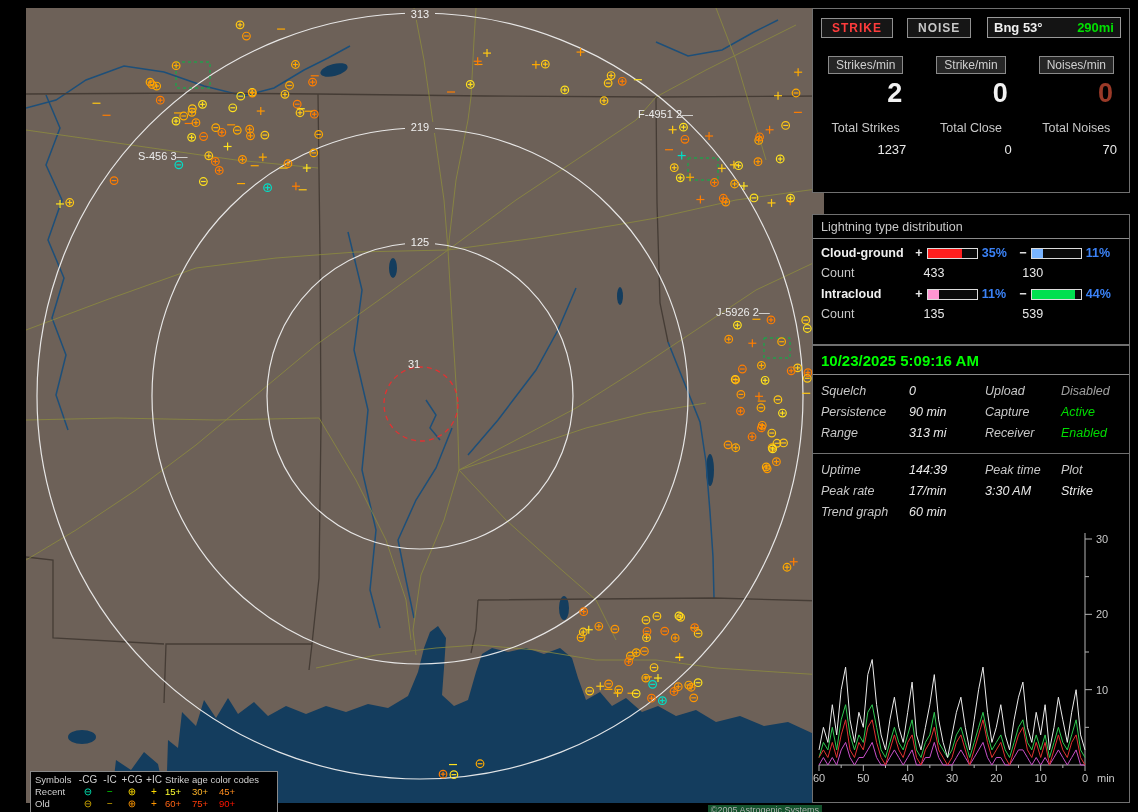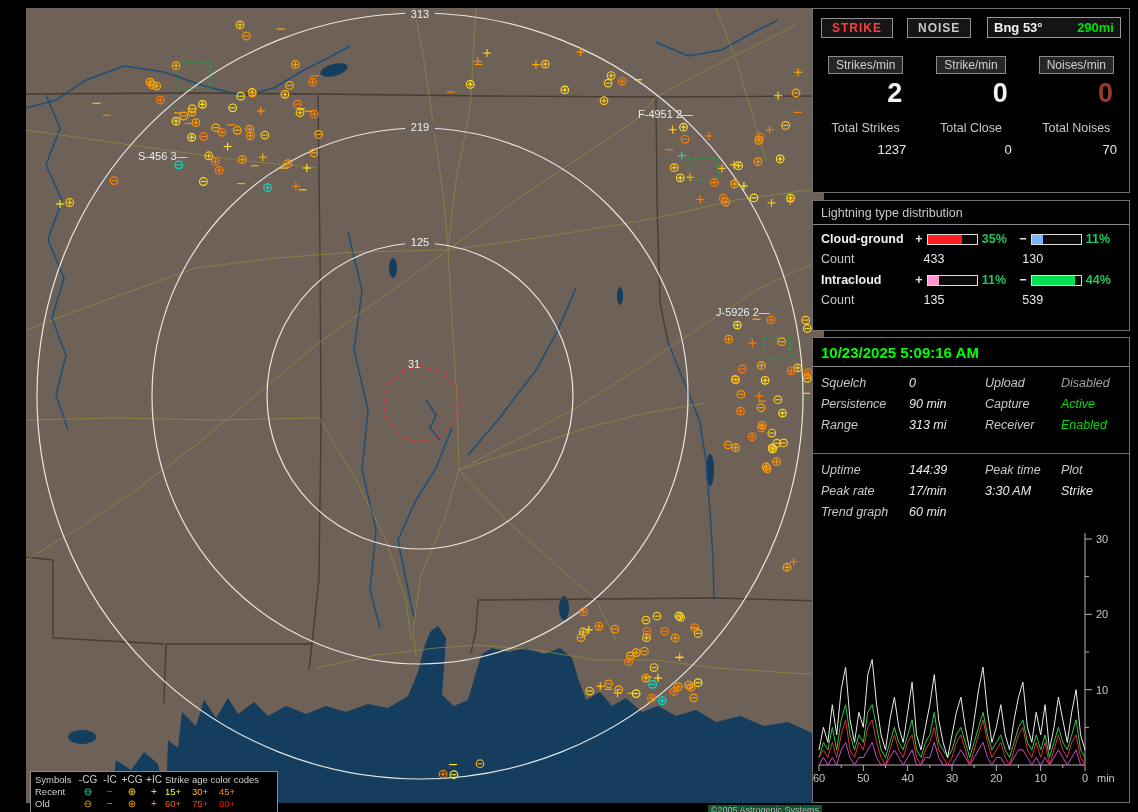--- a/index.html
+++ b/index.html
@@ -22,22 +22,22 @@
   .lg-age-head { flex:1; }
   .sym-r0 { color:#00e6b4; } .sym-r1 { color:#00dc00; } .sym-r2 { color:#ffdc00; } .sym-r3 { color:#ffdc00; }
   .sym-o0 { color:#d2aa00; } .sym-o1 { color:#d2aa00; } .sym-o2 { color:#ff9600; } .sym-o3 { color:#ff9600; }
   .a15 { color:#ffff32; } .a30 { color:#ffb428; } .a45 { color:#ff8c1e; }
   .a60 { color:#ff6414; } .a75 { color:#ff3c0a; } .a90 { color:#ff1400; }
 
   
   .panel-box { position:absolute; left:812px; width:318px; background:#000;
     border:1px solid #707070; color:#c8c8c8; font-size:12.5px; }
   #box-counters { top:8px; height:185px; }
-  #box-dist { top:200px; height:131px; }
-  #box-status { top:337px; height:120px; }
+  #box-dist { top:214px; height:131px; }
+  #box-status { top:345px; height:120px; }
   #box-bottom { top:453px; height:350px; }
 
   .toggle-row { display:flex; align-items:center; padding:8px 8px 0 8px; gap:14px; }
   .btn { background:#161616; border:1px solid #909090; color:#c8c8c8; font-size:12px; font-weight:bold;
     padding:2px 10px; letter-spacing:1px; cursor:default; }
   .btn.strike { color:#ff3c3c; }
   .bng-box { margin-left:auto; width:134px; display:flex; justify-content:space-between; align-items:center;
     border:1px solid #9a9a9a; background:#141414; padding:2px 6px; }
   .bng-label { color:#f0f0f0; font-weight:bold; font-size:13px; }
   .bng-range { color:#00e000; font-weight:bold; font-size:13px; }
@@ -49,21 +49,21 @@
   .rate-value.maroon { color:#9b3a28; }
   .total-label { color:#c8c8c8; font-size:12.5px; text-align:center; margin-top:12px; }
   .total-value { color:#e8e8e8; font-size:13px; text-align:right; padding-right:12px; margin-top:7px; }
 
   .dist-title { color:#c8c8c8; font-size:12.5px; padding:5px 8px 4px; border-bottom:1px solid #8a8a8a; }
   .dist-row { display:flex; align-items:center; padding:7px 8px 0; }
   .dist-label { width:94px; color:#f0f0f0; font-weight:bold; }
   .dist-sign { width:12px; color:#e8e8e8; font-weight:bold; text-align:center; }
   .dist-bar { width:52px; height:11px; border:1px solid #dcdcdc; background:#0a0a0a; margin-left:2px; }
   .dist-fill { height:100%; }
-  .dist-pct { width:36px; color:#22c55e; font-weight:bold; margin-left:4px; }
+  .dist-pct { width:36px; color:#3b82f6; font-weight:bold; margin-left:4px; }
   .count-row { display:flex; padding:6px 8px 0; color:#c8c8c8; }
   .count-label { width:108px; }
   .count-v { width:104px; color:#e8e8e8; }
 
   .ts { color:#00ff00; font-weight:bold; font-size:15px; padding:6px 8px 5px; border-bottom:1px solid #8a8a8a; }
   .info-grid { display:grid; grid-template-columns:88px 76px 76px 1fr; row-gap:7px; padding:9px 8px 0;font-style:italic; }
   .lbl { color:#c8c8c8; } .val { color:#e8e8e8; }
   .green { color:#00dd00; } .dim { color:#a0a0a0; }
 
   #trend-svg { display:block; margin-top:6px; }

